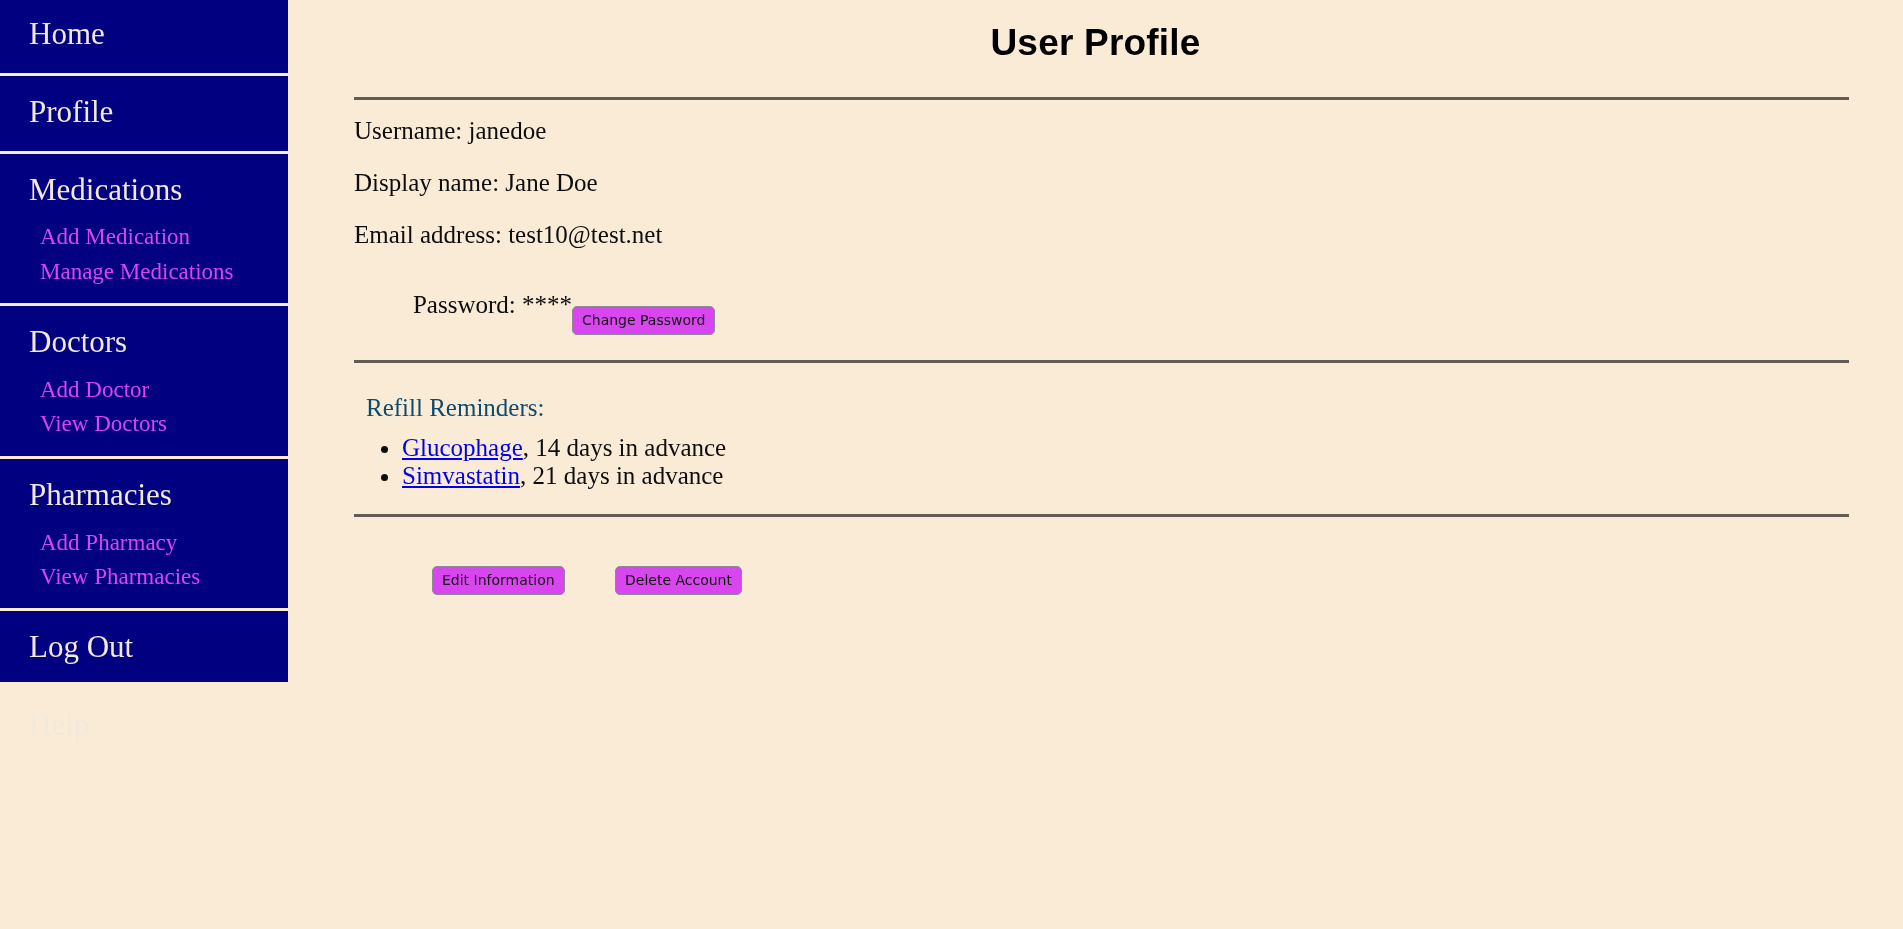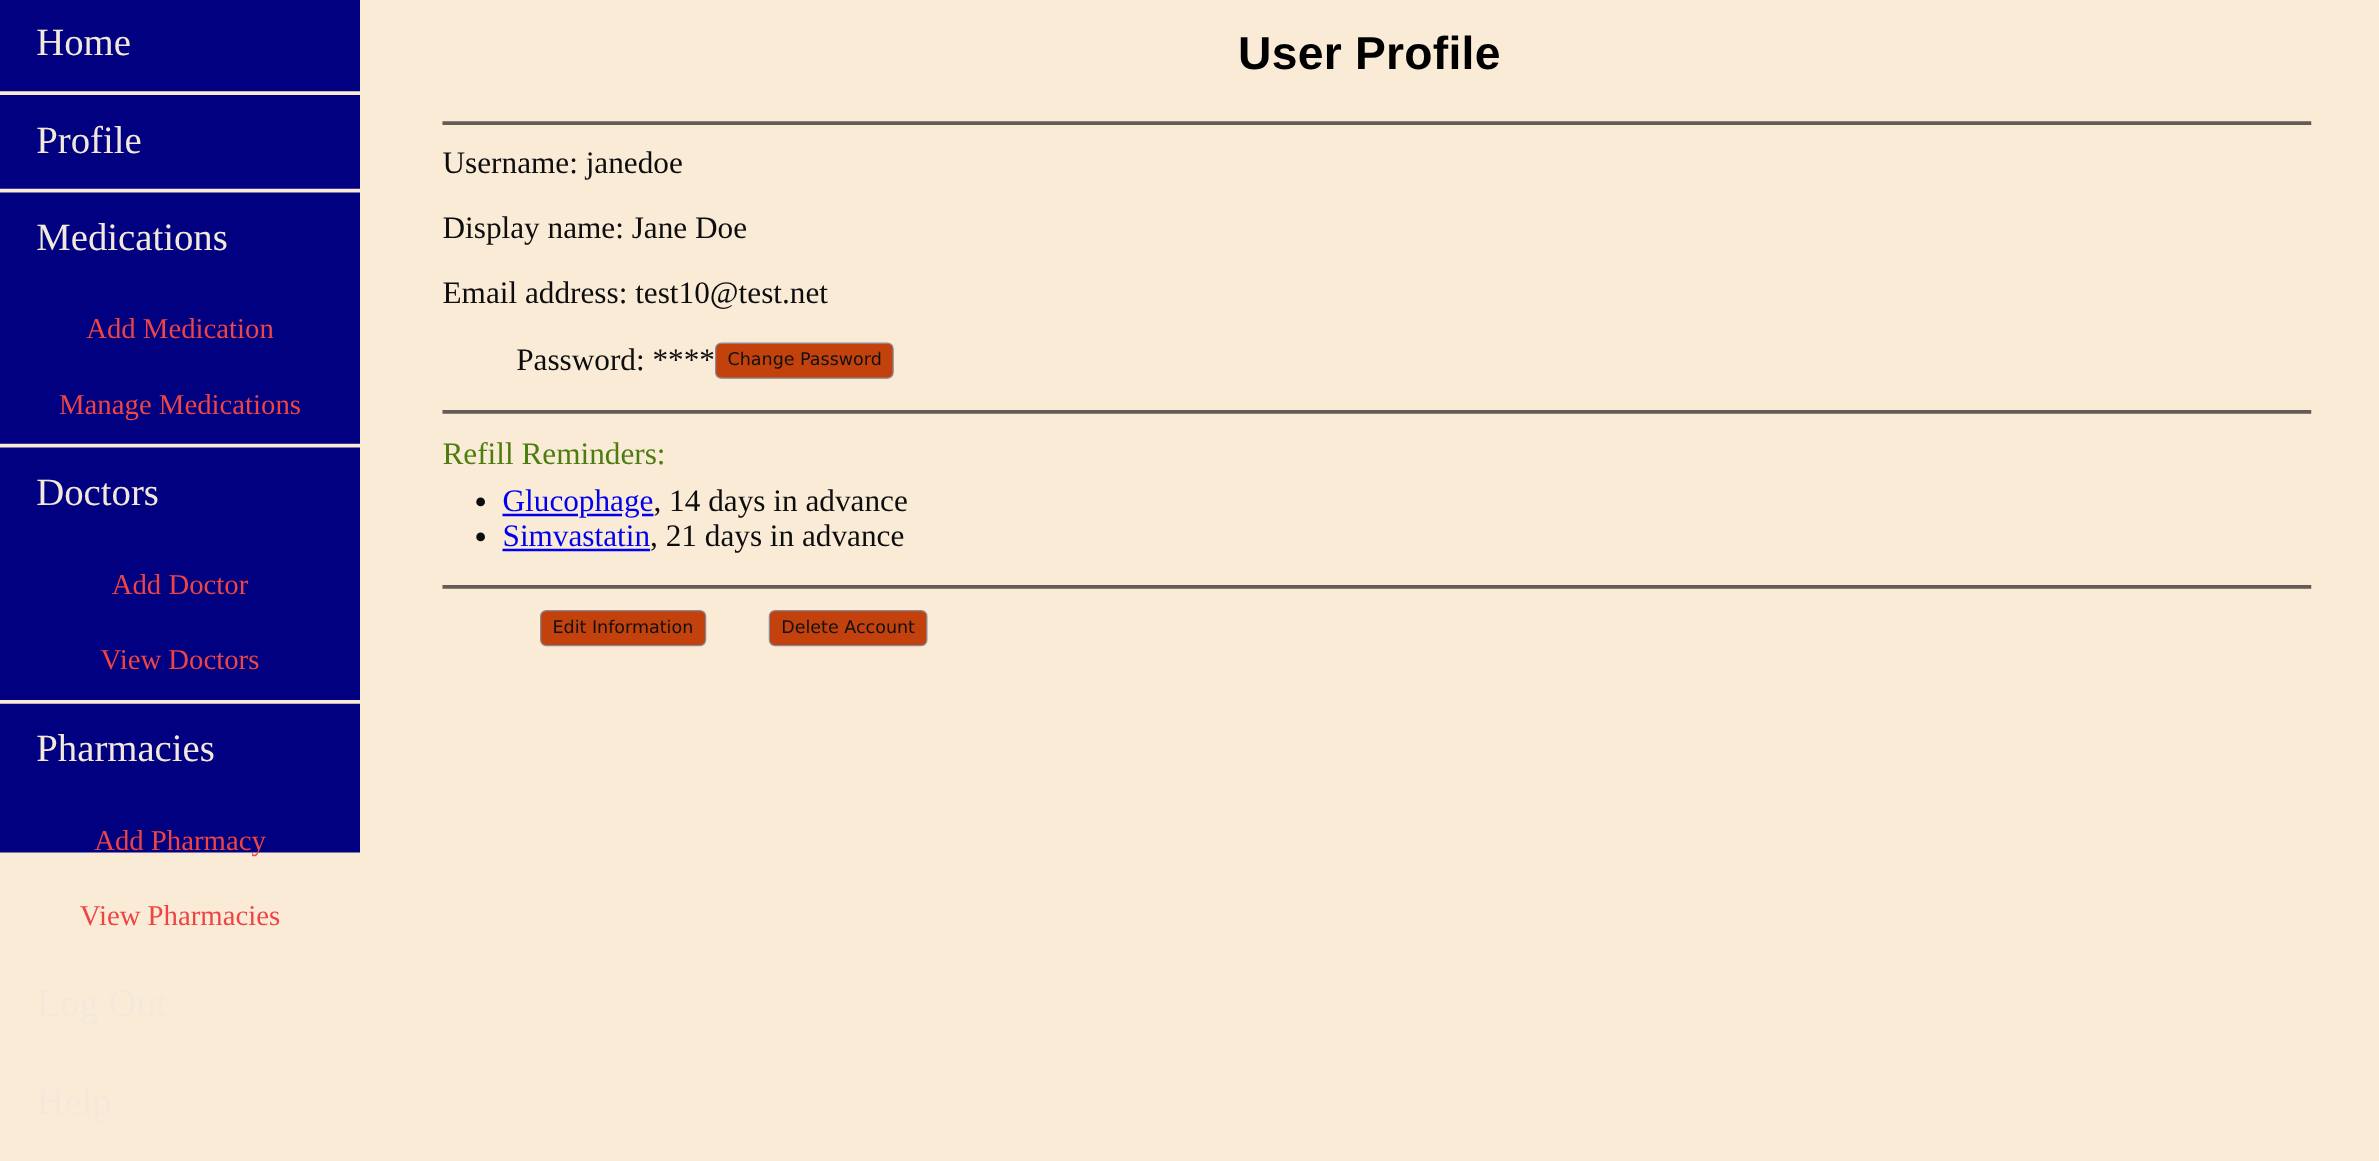--- a/index.html
+++ b/index.html
@@ -31,25 +31,23 @@
     font-size: 31px;
     line-height: 1.25;
     color: #f3e9da;
     padding: 9px 0 9px 29px;
     white-space: nowrap;
     cursor: pointer;
   }
   .nav-sub {
     font-size: 23px;
     line-height: 1.28;
-    color: #ef4444;
+    color: #d946ef;
     padding: 2px 0 3px 0;
-    text-align: center;
     cursor: pointer;
-    margin-top: 26px;
   }
   .nav-sub-wrap { padding: 2px 40px 4px 40px; }
   .sidebar-filler { background: #000080; flex: 1; }
 
   
   .main {
     flex: 1;
     height: 929px;
     background: #faebd7;
     position: relative;
@@ -89,33 +87,34 @@
     align-items: center;
     margin-bottom: 8px;
   }
   .pw-label { display: inline-block; min-width: 218px; text-align: right; }
 
   .btn {
     font-family: "DejaVu Sans", "Liberation Sans", sans-serif;
     font-size: 14px;
     line-height: 1;
     color: #111;
-    background: #c2410c;
+    background: #d946ef;
     border: 1px solid #8a8a96;
     border-radius: 5px;
     padding: 6px 9px 7px 9px;
     cursor: pointer;
     white-space: nowrap;
+    margin-top: 32px;
   }
 
   .reminders-head {
     font-size: 25px;
-    color: #4d7c0f;
+    color: #0c4a6e;
     padding: 19px 0 0 66px;
-    margin: 0;
+    margin: 12px;
   }
   ul.reminders {
     margin: 10px 0 0 0;
     padding: 0 0 0 114px;
     list-style: disc;
     font-size: 25px;
     color: #0d0d0d;
   }
   ul.reminders li { line-height: 1.10; margin: 0; padding: 0; }
   ul.reminders a {

